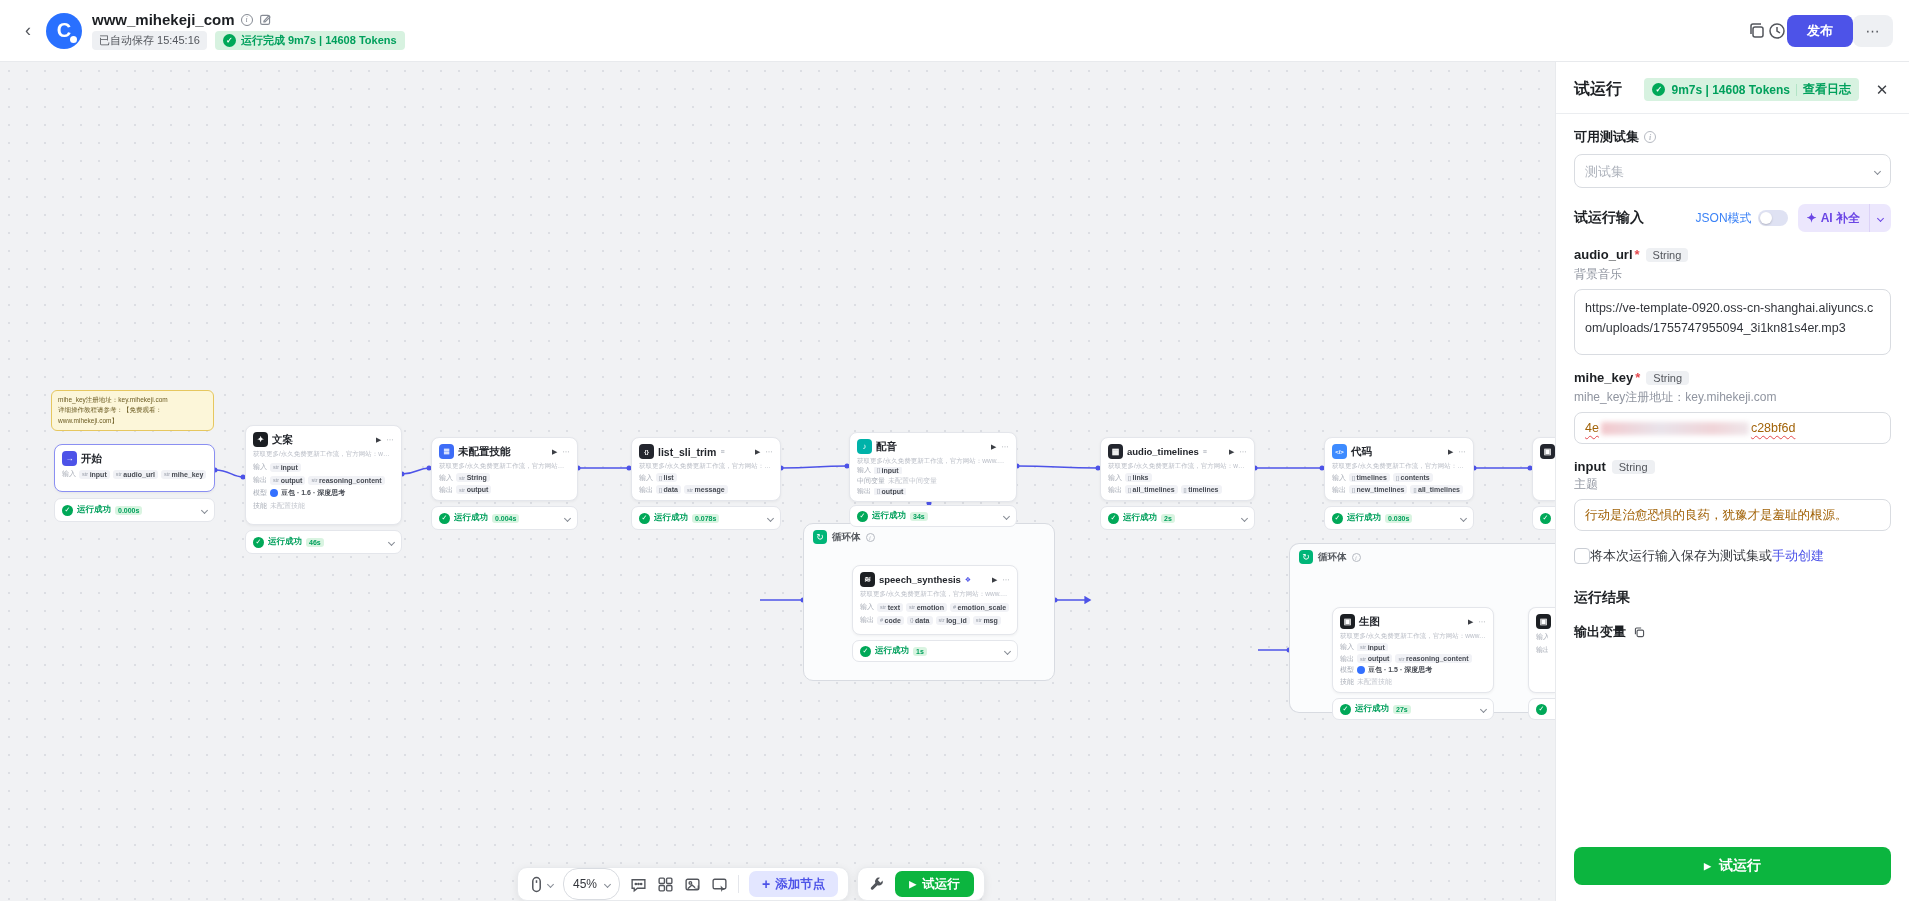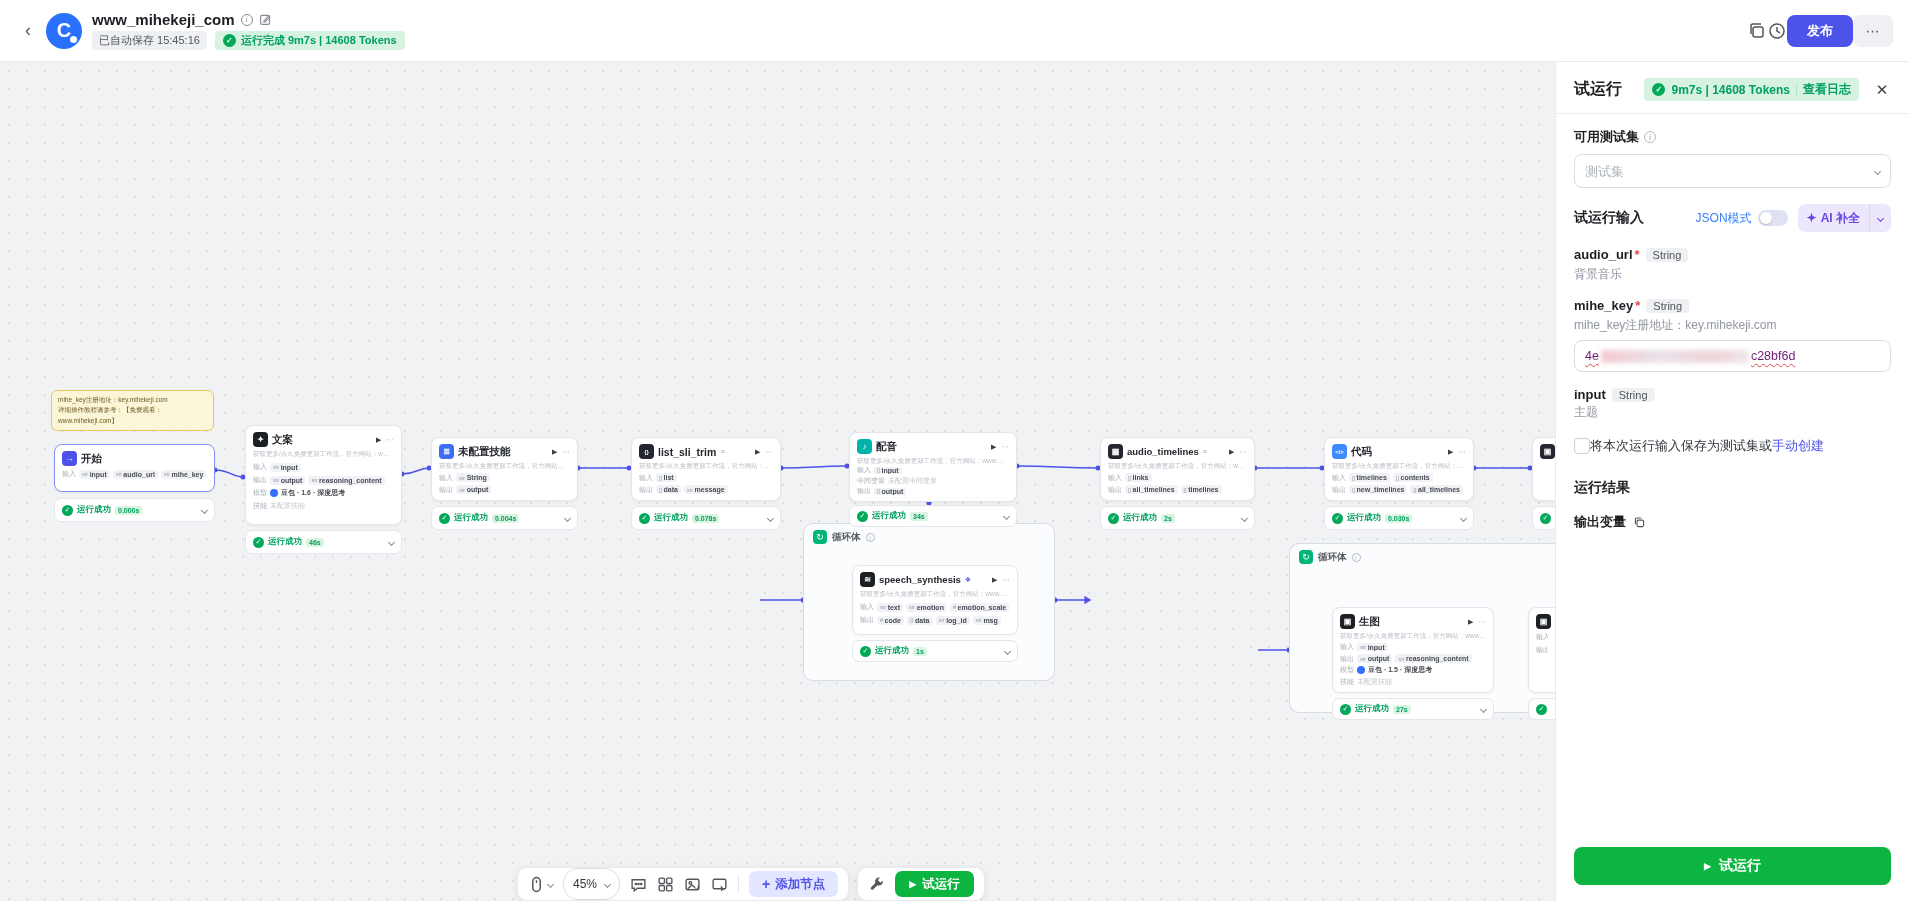--- a/index.html
+++ b/index.html
@@ -81,21 +81,21 @@
   .aibtn{margin-left:10px;background:#ece7fd;color:#6b46e5;font-weight:bold;font-size:12px;border-radius:7px;height:28px;display:flex;align-items:center;cursor:pointer;overflow:hidden;}
   .aibtn .main{padding:0 9px;display:flex;align-items:center;gap:4px;}
   .aibtn .dd{border-left:1px solid #dcd2f7;height:100%;display:flex;align-items:center;padding:0 8px;}
   .aibtn .chev{border-color:#6b46e5;}
   .field{margin-top:15px;}
   .fname{display:flex;align-items:center;gap:6px;font-size:13px;font-weight:bold;color:#1c1f23;}
   .req{color:#e5484d;}
   .typebadge{background:#eef0f3;color:#53565c;font-size:11px;font-weight:normal;border-radius:4px;padding:1px 7px;}
   .fdesc{margin-top:4px;font-size:12px;color:#9095a0;}
   .tarea{margin-top:6px;border:1px solid #d9dce1;border-radius:8px;padding:8px 10px;font-size:12.5px;line-height:1.6;color:#33363c;word-break:break-all;min-height:66px;cursor:text;}
-  .inputbox{margin-top:6px;border:1px solid #d9dce1;border-radius:8px;height:32px;display:flex;align-items:center;padding:0 10px;font-size:12.5px;color:#701a75;cursor:text;overflow:hidden;}
+  .inputbox{margin-top:6px;border:1px solid #d9dce1;border-radius:8px;height:32px;display:flex;align-items:center;padding:0 10px;font-size:12.5px;color:#a16207;cursor:text;overflow:hidden;}
   .wavy{text-decoration:underline wavy #e5484d 1px;text-underline-offset:3px;}
   .redact{display:inline-block;width:148px;height:13px;margin:0 2px;border-radius:2px;background:linear-gradient(90deg,#f3c9cd,#e9e3ea 40%,#f0d4d8 75%,#efe6ea);filter:blur(2.5px);}
   .chkrow{margin-top:16px;display:flex;align-items:center;font-size:13px;color:#33363c;}
   .chkbox{width:16px;height:16px;border:1.4px solid #c9cdd4;border-radius:4px;background:#fff;cursor:pointer;flex:none;}
   .linkp{color:#4d53e8;cursor:pointer;}
   .resulthdr{margin-top:24px;font-size:14px;font-weight:bold;color:#1c1f23;}
   .outhdr{margin-top:16px;display:flex;align-items:center;gap:7px;font-size:13px;font-weight:bold;color:#1c1f23;}
   .outbox{margin-top:8px;border:1px solid #d9dce1;border-radius:8px;height:128px;padding:10px 12px;font-family:"DejaVu Sans Mono",monospace;font-size:12px;color:#33363c;}
   .okey{color:#4d53e8;}
   .ohl{background:#ccd2fa;color:#1c1f23;}
@@ -680,20 +680,21 @@
       </span>
     </div>
 
     <div class="field">
       <div class="fname">
           <span>audio_url</span>
           <span class="req" style="margin-left:-4px;">*</span>
           <span class="typebadge">String</span>
         </div>
       <div class="fdesc">背景音乐</div>
+      <div class="tarea">https://ve-template-0920.oss-cn-shanghai.aliyuncs.com/uploads/1755747955094_3i1kn81s4er.mp3</div>
     </div>
 
     <div class="field">
       <div class="fname">
           <span>mihe_key</span>
           <span class="req" style="margin-left:-4px;">*</span>
           <span class="typebadge">String</span>
         </div>
       <div class="fdesc">mihe_key注册地址：key.mihekeji.com</div>
       <div class="inputbox">
@@ -702,20 +703,23 @@
         <span class="wavy">c28bf6d</span>
       </div>
     </div>
 
     <div class="field">
       <div class="fname">
           <span>input</span>
           <span class="typebadge">String</span>
         </div>
       <div class="fdesc" style="margin-top:2px;">主题</div>
+      <div class="inputbox">
+          <span>行动是治愈恐惧的良药，犹豫才是羞耻的根源。</span>
+        </div>
     </div>
 
     <div class="chkrow">
       <span class="chkbox"></span>
       <span><span>将本次运行输入保存为测试集或</span><span class="linkp">手动创建</span></span>
     </div>
 
     <div class="resulthdr">运行结果</div>
     <div class="outhdr">
         <span>输出变量</span>

